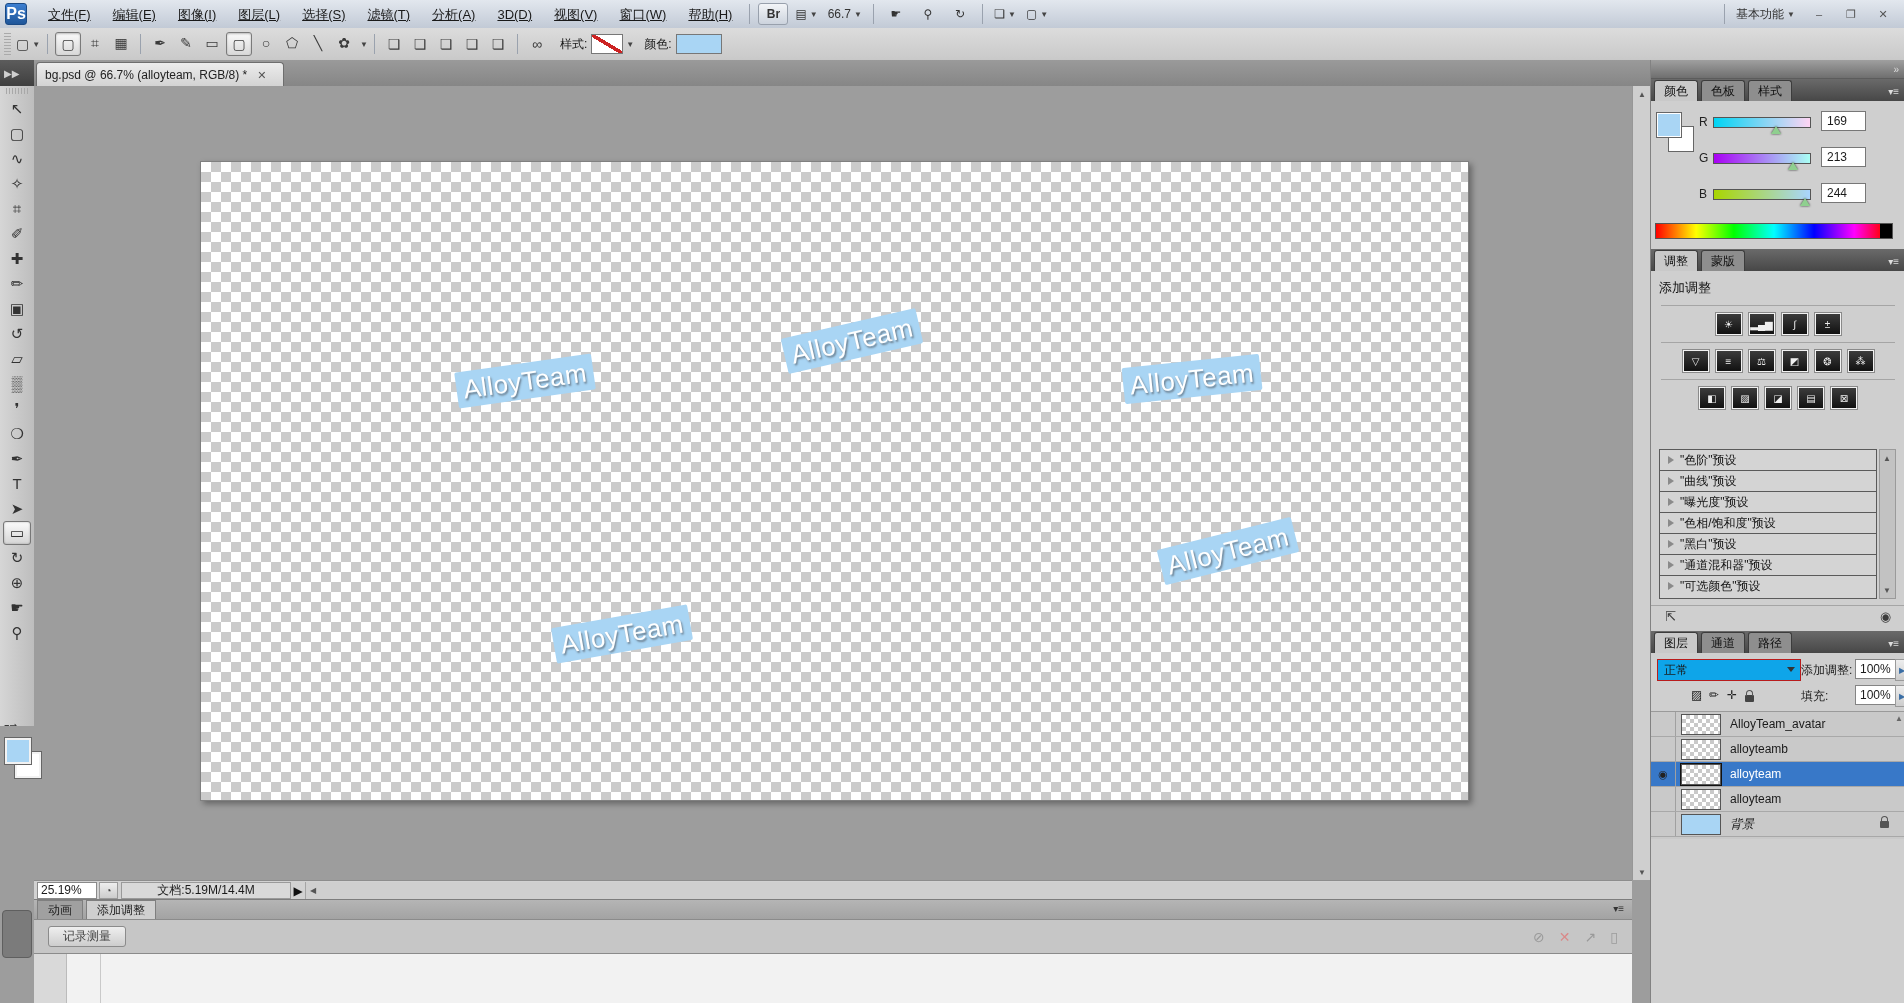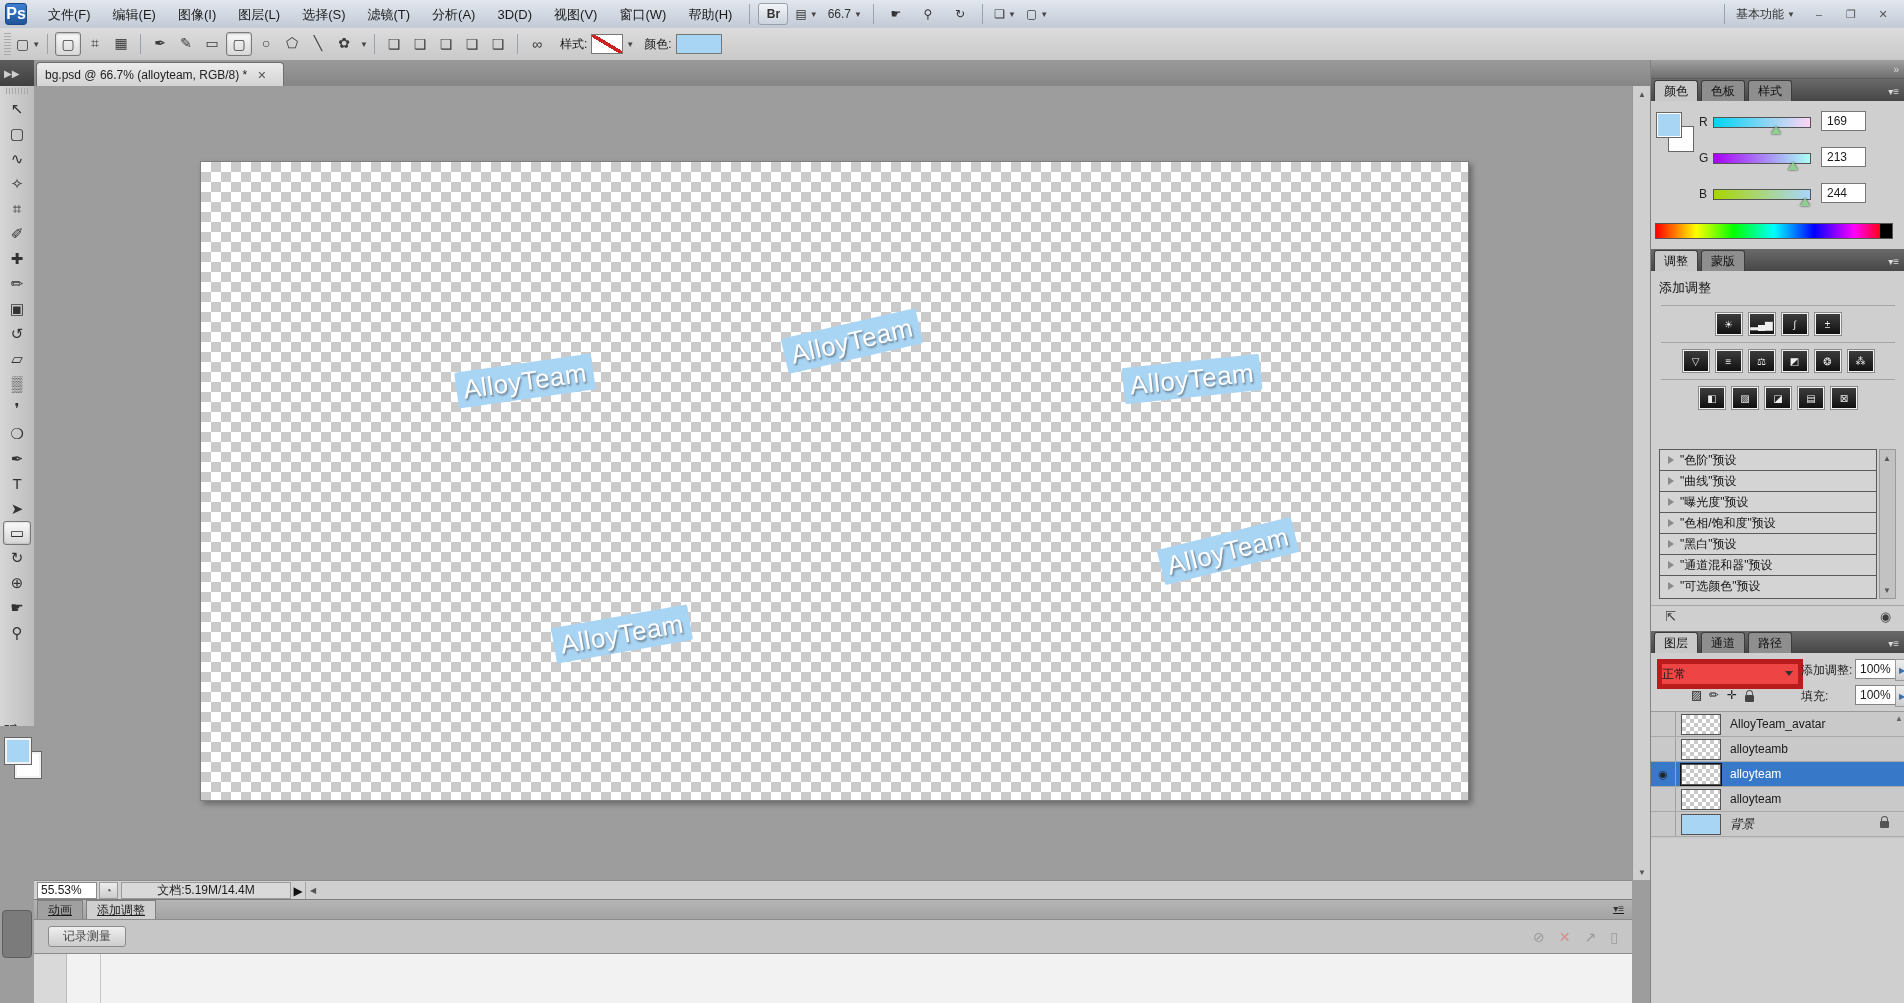--- a/index.html
+++ b/index.html
@@ -6,21 +6,21 @@
   #app{position:relative;width:1904px;height:1003px;overflow:hidden;
        font-family:"Liberation Sans","DejaVu Sans",sans-serif;font-size:13px;color:#1a1a1a;
        background:#9d9d9d;-webkit-user-select:none;user-select:none;}
   .abs{position:absolute;}
   
   #menubar{left:0;top:0;width:1904px;height:28px;background:linear-gradient(#e2e7ee,#c2cad6);
            border-bottom:1px solid #8f98a5;display:flex;align-items:center;}
   #ps-logo{width:20px;height:20px;margin:0 10px 0 5px;background:linear-gradient(#3d7fd1,#1f5699);
            color:#fff;font-weight:bold;font-size:16px;display:flex;align-items:center;justify-content:center;
            border-radius:3px;border:1px solid #1b4a85;}
-  .menu-item{padding:0 11px;line-height:27px;cursor:default;}
+  .menu-item{padding:0 11px;line-height:27px;cursor:default;text-decoration:underline;}
   .tb-sep{width:1px;height:20px;background:#9aa2ae;margin:0 6px;}
   .tb-btn{height:20px;min-width:22px;margin:0 2px;padding:0 3px;display:inline-flex;align-items:center;justify-content:center;
           border:1px solid #98a0ac;border-radius:3px;background:linear-gradient(#f3f5f8,#ccd3dd);font-size:12px;color:#333;}
   .tb-plain{border:none;background:none;}
   .dd-arrow{font-size:8px;color:#444;margin-left:3px;}
   #menubar-right{margin-left:auto;display:flex;align-items:center;margin-right:8px;}
   .win-btn{width:26px;height:18px;display:inline-flex;align-items:center;justify-content:center;color:#555;font-size:11px;margin-left:6px;}
   
   #optionsbar{left:0;top:28px;width:1904px;height:32px;background:linear-gradient(#dcdcdc,#c9c9c9);
               border-bottom:1px solid #8f8f8f;display:flex;align-items:center;}
@@ -71,21 +71,21 @@
   #statusbar{left:34px;top:880px;width:1598px;height:19px;background:#d2d2d2;border-top:1px solid #8d8d8d;display:flex;align-items:center;font-size:12px;}
   #zoom-box{width:52px;height:15px;background:#fff;border:1px solid #8a8a8a;margin-left:3px;padding:0 3px;line-height:15px;}
   #status-clock{width:17px;height:15px;border:1px solid #9a9a9a;background:linear-gradient(#eee,#ccc);margin-left:2px;
       display:flex;align-items:center;justify-content:center;font-size:10px;color:#444;}
   #doc-info{width:168px;height:15px;border:1px solid #9a9a9a;background:#d9d9d9;margin-left:3px;text-align:center;line-height:15px;}
   #status-flyout{width:14px;text-align:center;color:#111;}
   #hscroll{flex:1;height:17px;background:#cfcfcf;border-left:1px solid #a5a5a5;display:flex;align-items:center;}
   #hscroll .h-arrow{font-size:8px;color:#555;padding-left:4px;}
   
   #bottom-dock{left:34px;top:899px;width:1598px;height:104px;background:#c6c6c6;border-top:1px solid #7d7d7d;}
-  #bottom-tabs{height:19px;background:linear-gradient(#b5b5b5,#a3a3a3);border-bottom:1px solid #8b8b8b;display:flex;text-decoration:underline;}
+  #bottom-tabs{height:19px;background:linear-gradient(#b5b5b5,#a3a3a3);border-bottom:1px solid #8b8b8b;display:flex;}
   .b-tab{height:18px;padding:0 10px;line-height:18px;font-size:12px;background:#a0a0a0;border:1px solid #7f7f7f;border-bottom:none;margin-left:3px;color:#222;}
   .b-tab.active{background:#cfcfcf;}
   #bottom-panel-menu{margin-left:auto;margin-right:8px;color:#333;font-size:10px;line-height:18px;}
   #bottom-toolbar{height:33px;display:flex;align-items:center;}
   #record-btn{margin-left:14px;height:19px;padding:0 14px;border:1px solid #8b8b8b;border-radius:3px;
       background:linear-gradient(#efefef,#cdcdcd);font-size:12px;color:#444;display:flex;align-items:center;}
   #measure-icons{margin-left:auto;margin-right:14px;display:flex;gap:14px;}
   .m-icon{font-size:14px;color:#9a9a9a;}
   .m-icon.red{color:#d98a8a;}
   #log-area{position:absolute;left:0;top:53px;width:1598px;height:51px;background:#f2f2f2;border-top:1px solid #8b8b8b;}
@@ -125,21 +125,21 @@
   #preset-list{position:absolute;left:8px;top:178px;width:216px;height:148px;border:1px solid #5a5a5a;background:#d4d4d4;}
   .preset-item{height:20px;border-bottom:1px solid #5a5a5a;font-size:12px;line-height:20px;color:#111;display:flex;align-items:center;}
   .preset-item:last-child{border-bottom:none;}
   .tri{width:0;height:0;border-top:4px solid transparent;border-bottom:4px solid transparent;border-left:6px solid #8a8a8a;margin:0 6px 0 8px;}
   #preset-scroll{position:absolute;left:228px;top:178px;width:15px;height:148px;background:#c2c2c2;border:1px solid #9a9a9a;}
   #adj-footer{position:absolute;left:0;bottom:4px;width:254px;height:22px;border-top:1px solid #a5a5a5;display:flex;align-items:center;justify-content:space-between;padding:0 14px;box-sizing:border-box;}
   .adj-foot-icon{color:#3d3d3d;font-size:13px;}
   
   #layers-panel{position:relative;height:391px;background:#cfcfcf;}
   #blend-row{position:absolute;left:0;top:6px;width:254px;height:22px;}
-  #blend-select{position:absolute;left:6px;top:0;width:136px;height:20px;background:#ef4444;border:5px solid #b91c1c;font-size:12px;line-height:20px;}
+  #blend-select{position:absolute;left:6px;top:0;width:136px;height:20px;background:#0ea5e9;border:1px solid #b91c1c;font-size:12px;line-height:20px;padding-left:6px;}
   #blend-select .dd{position:absolute;right:5px;top:7px;width:0;height:0;border-left:4px solid transparent;border-right:4px solid transparent;border-top:5px solid #333;}
   .fld-label{position:absolute;font-size:12px;color:#222;top:3px;}
   .fld-box{position:absolute;width:38px;height:18px;background:#fff;border:1px solid #848484;font-size:12px;line-height:18px;padding-left:4px;top:0;}
   .fld-spin{position:absolute;width:12px;height:20px;border:1px solid #9a9a9a;background:linear-gradient(#eee,#ccc);top:0;
       display:flex;align-items:center;justify-content:center;font-size:8px;color:#3a6ea5;}
   #lock-row{position:absolute;left:0;top:32px;width:254px;height:22px;}
   #layer-list{position:absolute;left:0;top:58px;width:254px;height:127px;background:#c9c9c9;border-top:1px solid #9a9a9a;}
   .layer-row{position:relative;height:24px;border-bottom:1px solid #a8a8a8;display:flex;align-items:center;background:#c9c9c9;}
   .layer-row.selected{background:#3878c8;color:#fff;}
   .eye-cell{width:24px;height:24px;border-right:1px solid #a0a0a0;display:flex;align-items:center;justify-content:center;font-size:11px;color:#222;}
@@ -301,21 +301,21 @@
       <div class="alloy-label" style="left:958px;top:371px;transform:rotate(-14deg);">AlloyTeam</div>
       <div class="alloy-label" style="left:352px;top:454px;transform:rotate(-10deg);">AlloyTeam</div>
     </div>
   </div>
   <div id="vscroll" class="abs">
     <span class="scroll-arrow" style="top:0;">▲</span>
     <span class="scroll-arrow" style="bottom:0;">▼</span>
   </div>
 
   <div id="statusbar" class="abs">
-    <span id="zoom-box">55.53%</span>
+    <span id="zoom-box">25.19%</span>
     <span id="status-clock">◔</span>
     <span id="doc-info">文档:5.19M/14.4M</span>
     <span id="status-flyout">▶</span>
     <div id="hscroll">
         <span class="h-arrow">◀</span>
       </div>
   </div>
 
   <div id="bottom-dock" class="abs">
     <div id="bottom-tabs">

